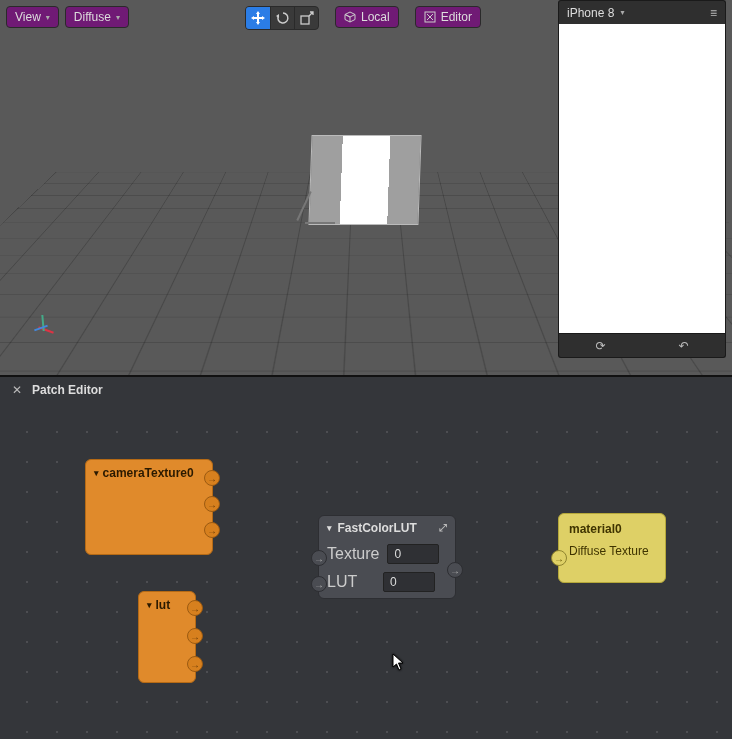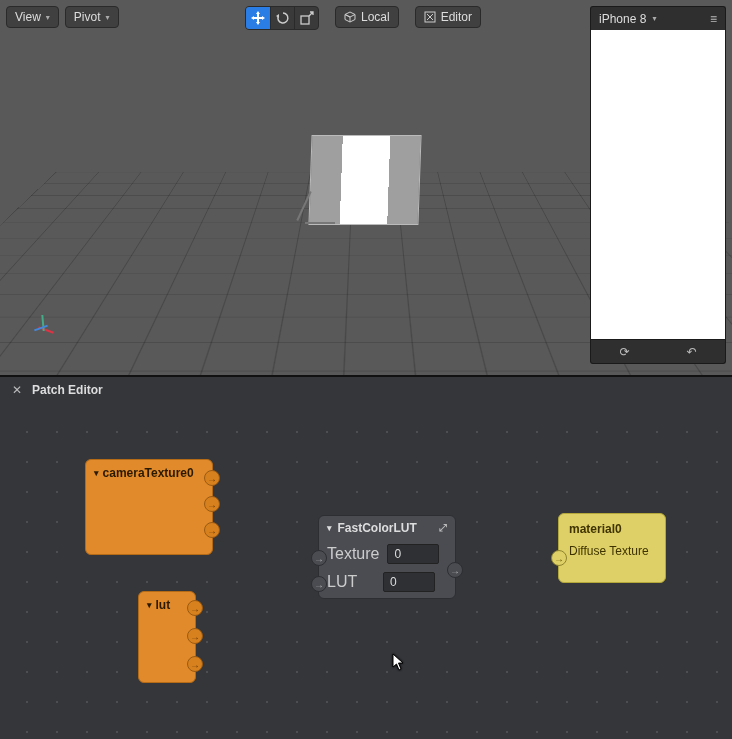--- a/index.html
+++ b/index.html
@@ -42,36 +42,36 @@
     background: transparent;
   }
   .stand1 { position:absolute; left:303px; top:190px; width:2px; height:32px; background:#777; transform: rotate(25deg);}
   .stand2 { position:absolute; left:305px; top:222px; width:30px; height:2px; background:#777;}
 
   
   .toolbar {
     position: absolute; left: 6px; top: 6px; display: flex; gap: 6px;
   }
   .btn {
-    background: #404040; border: 1px solid #2a2a2a; border-radius: 4px;
+    background: #701a75; border: 1px solid #2a2a2a; border-radius: 4px;
     padding: 3px 8px; color: #ddd; display: inline-flex; align-items: center; gap: 5px;
     height: 22px; cursor: pointer; text-align: right;
   }
   .chev { font-size: 8px; color: #aaa; }
   .center-tools {
     position: absolute; left: 245px; top: 6px; display: flex; gap: 16px;
   }
   .center-tools .icongroup { display:flex; background:#3a3a3a; border:1px solid #2a2a2a; border-radius:4px; overflow:hidden; }
   .icongroup .ib { width:24px; height:22px; display:flex; align-items:center; justify-content:center; cursor:pointer; }
   .icongroup .ib.active { background:#2b7de6; }
   .icongroup .ib + .ib { border-left:1px solid #2a2a2a; }
 
   
   .preview {
-    position: absolute; right: 6px; top: 6px; width: 136px;
+    position: absolute; right: 6px; top: 0; width: 168px;
   }
   .preview-header {
     background: #2f2f2f; border:1px solid #1a1a1a; border-bottom:none;
     height: 24px; display:flex; align-items:center; justify-content:space-between;
     padding: 0 8px; border-radius: 3px 3px 0 0;
   }
   .device-sel { display:flex; align-items:center; gap:6px; color:#ddd; cursor:pointer;}
   .burger { cursor:pointer; color:#bbb; }
   .preview-body { background:#fff; border:1px solid #1a1a1a; border-top:none; height: 310px; }
   .preview-footer { background:#2f2f2f; border:1px solid #1a1a1a; border-top:none; height:24px;
@@ -148,21 +148,21 @@
     <div class="z"></div>
   </div>
 </div>
 
 <div class="toolbar">
   <div class="btn">
     <span>View</span>
     <span class="chev">▾</span>
   </div>
   <div class="btn">
-    <span>Pivot</span>
+    <span>Diffuse</span>
     <span class="chev">▾</span>
   </div>
 </div>
 
 <div class="center-tools">
   <div class="icongroup">
     <div class="ib active">
       <svg width="14" height="14" viewBox="0 0 14 14">
         <path d="M7 0 L9 3 H8 V6 H11 V5 L14 7 L11 9 V8 H8 V11 H9 L7 14 L5 11 H6 V8 H3 V9 L0 7 L3 5 V6 H6 V3 H5 Z" fill="#fff"></path>
       </svg>

